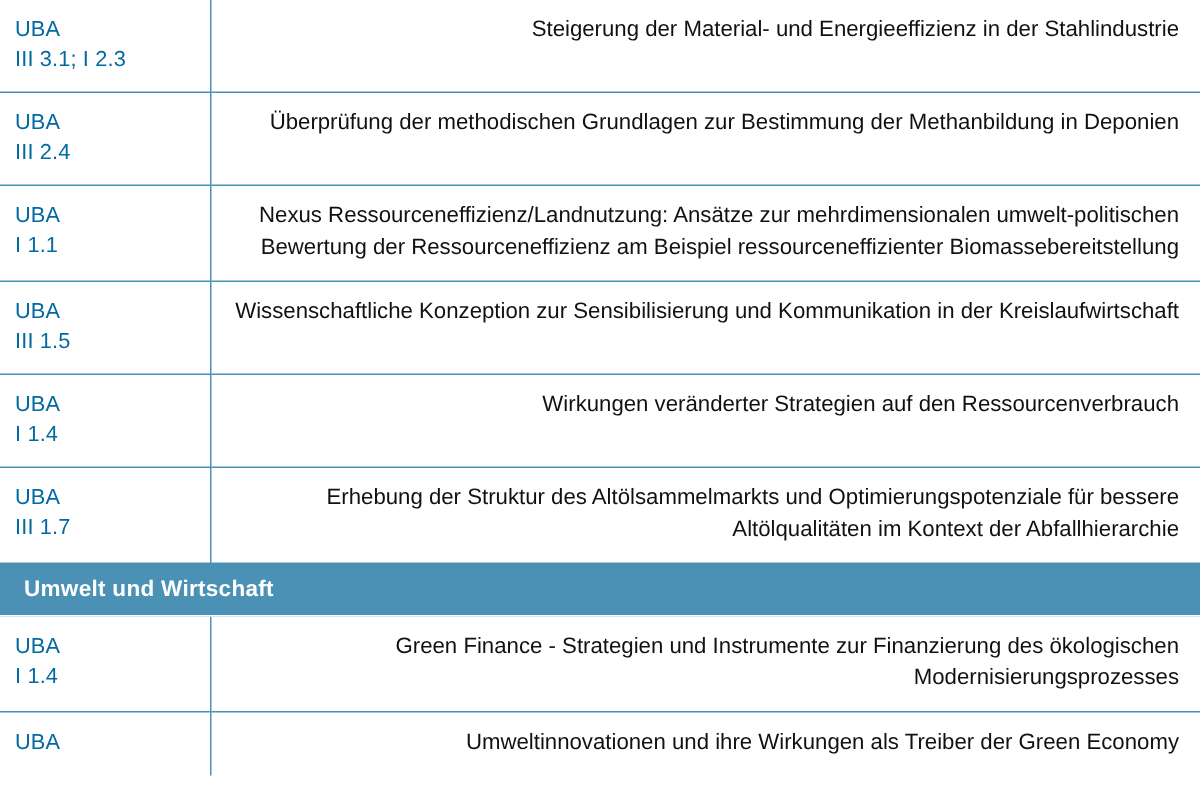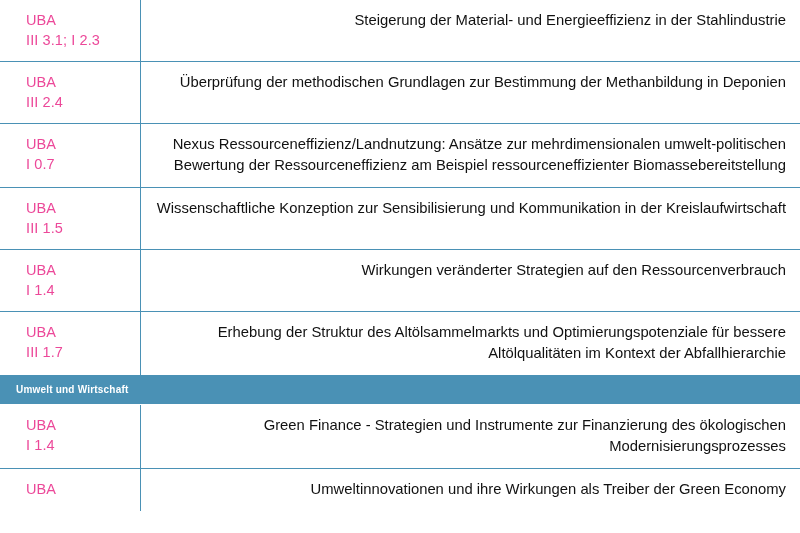--- a/index.html
+++ b/index.html
@@ -28,44 +28,44 @@
   table.proj-table col.c-code { width: 140px; }
   table.proj-table col.c-title { width: 660px; }
 
   tr.data-row > td {
     border-top: 1px solid #4a91b5;
     border-bottom: 1px solid #4a91b5;
     vertical-align: top;
     padding: 10px 0 11px 0;
   }
   tr.data-row > td.code-cell {
-    padding-left: 26px;
+    padding-left: 10px;
     padding-right: 8px;
     border-right: 1px solid #4a91b5;
     font-size: 14.5px;
     line-height: 1.38;
-    color: #ec4899;
+    color: #0369a1;
     letter-spacing: 0.1px;
   }
   tr.data-row > td.title-cell {
     padding-left: 16px;
     padding-right: 14px;
     font-size: 14.8px;
     line-height: 1.42;
     color: #111;
     text-align: right;
   }
   .code-line-1 { display: block; }
   .code-line-2 { display: block; }
 
   tr.section-row > td {
     background: #4a91b5;
     color: #ffffff;
     font-weight: bold;
-    font-size: 10px;
+    font-size: 15px;
     padding: 8px 0 9px 16px;
     border-top: 1px solid #ffffff;
     border-bottom: 1px solid #ffffff;
     letter-spacing: 0.2px;
   }
 
   
   tr.data-row.first > td {
     border-top: none;
   }
@@ -97,21 +97,21 @@
         <td class="code-cell">
           <span class="code-line-1">UBA</span>
           <span class="code-line-2">III 2.4</span>
         </td>
         <td class="title-cell">Überprüfung der methodischen Grundlagen zur Bestimmung der Methanbildung in Deponien</td>
       </tr>
 
       <tr class="data-row">
         <td class="code-cell">
           <span class="code-line-1">UBA</span>
-          <span class="code-line-2">I 0.7</span>
+          <span class="code-line-2">I 1.1</span>
         </td>
         <td class="title-cell">Nexus Ressourceneffizienz/Landnutzung: Ansätze zur mehrdimensionalen umwelt-politischen Bewertung der Ressourceneffizienz am Beispiel ressourceneffizienter Biomassebereitstellung</td>
       </tr>
 
       <tr class="data-row">
         <td class="code-cell">
           <span class="code-line-1">UBA</span>
           <span class="code-line-2">III 1.5</span>
         </td>
         <td class="title-cell">Wissenschaftliche Konzeption zur Sensibilisierung und Kommunikation in der Kreislaufwirtschaft</td>

